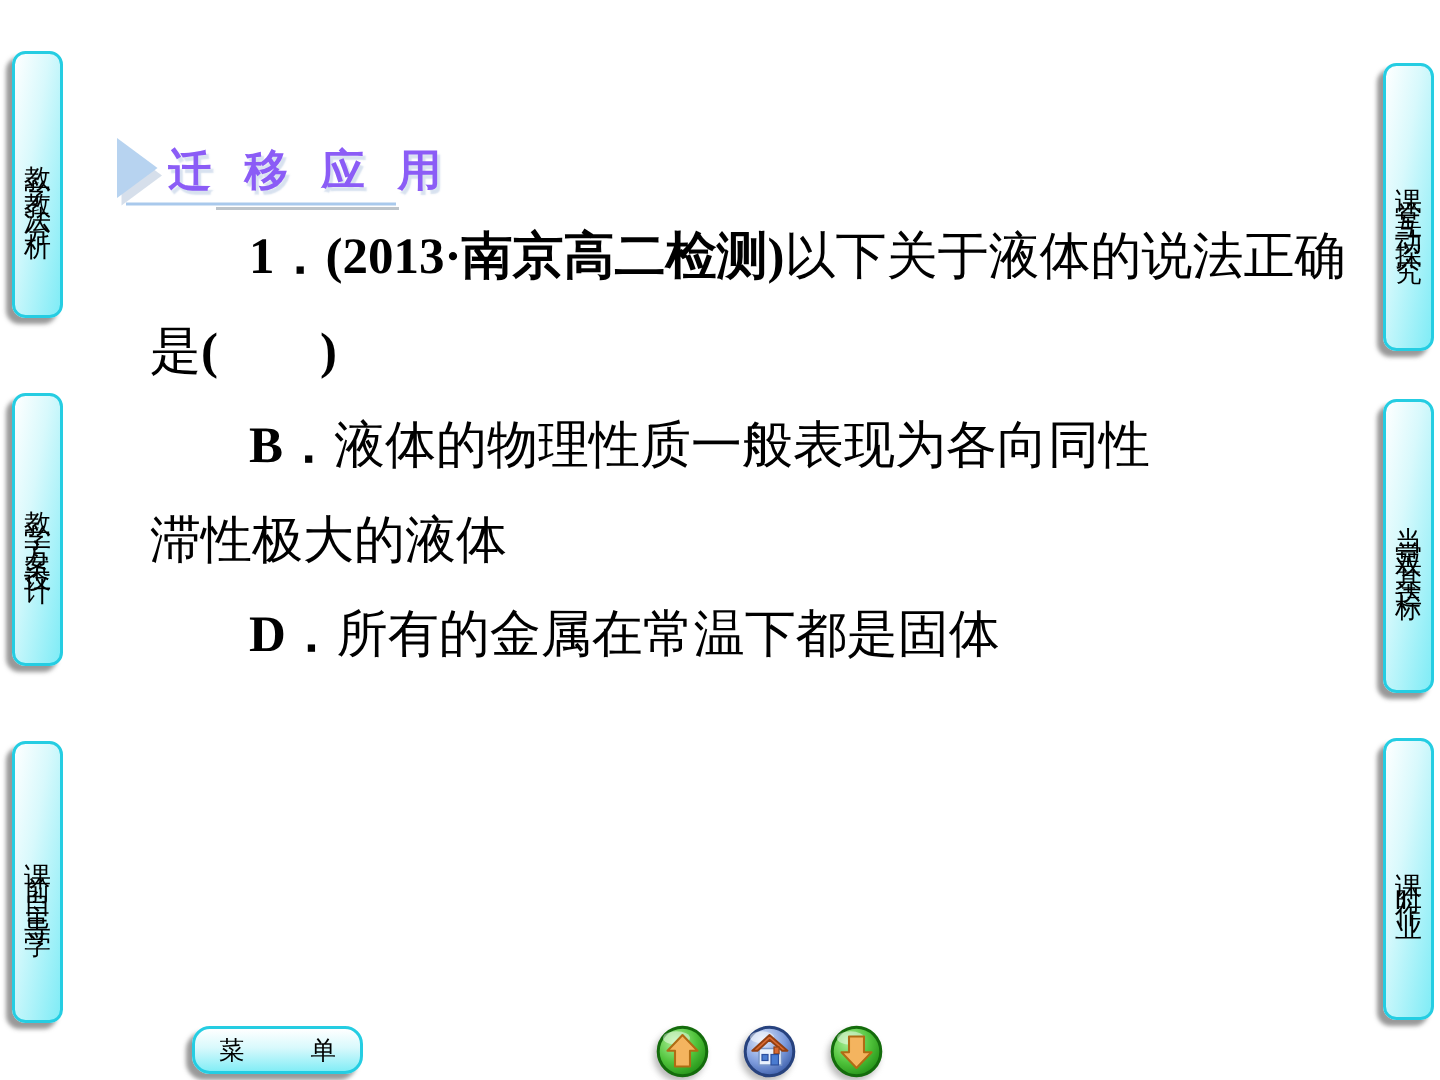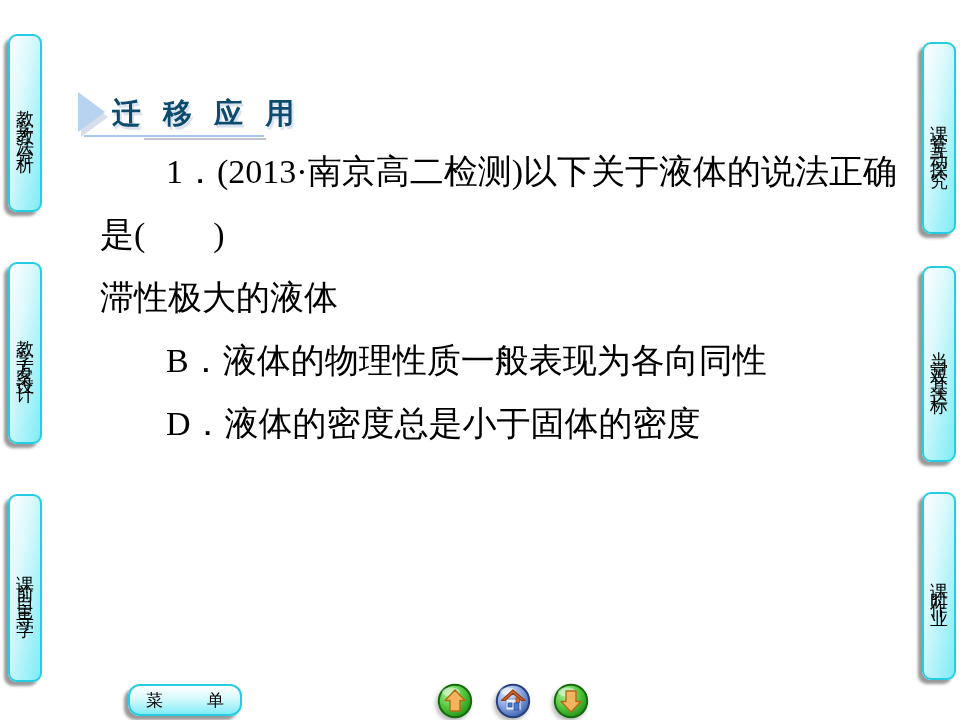--- a/index.html
+++ b/index.html
@@ -49,35 +49,35 @@
     border-bottom:20px solid transparent;
     border-left:27px solid rgba(120,150,190,0.30);
     z-index:-1;
   }
   .badge .label {
     position:absolute; left:34px; top:2px;
     font-family:"Liberation Sans","DejaVu Sans",sans-serif;
     font-weight:bold;
     font-size:29px;
     letter-spacing:7px;
-    color:#0c4a6e;
+    color:#8b5cf6;
     white-space:nowrap;
     text-shadow:2px 3px 1px rgba(140,170,210,0.35);
   }
   .badge .uline1 { position:absolute; left:6px; top:43px; width:180px; height:2px; background:#a9c9ec; }
   .badge .uline2 { position:absolute; left:66px; top:46px; width:122px; height:2px; background:#9aa4ad; opacity:.65; }
 
   
   .qbody {
     position:absolute; left:100px; top:140px; width:812px;
     font-size:34px; color:#000;
   }
   .qline { height:63px; line-height:63px; white-space:nowrap; }
   .qline.ind { padding-left:66px; }
-  .b { font-weight:normal; }
+  .b { font-weight:bold; }
 
   
   .menu-btn {
     position:absolute; left:128px; top:684px;
     width:114px; height:32px;
     border:2px solid #25cde2;
     border-radius:12px;
     background:linear-gradient(to bottom,#ffffff 0%,#d8f9fc 45%,#83edf6 100%);
     box-shadow:-4px 4px 3px rgba(70,70,70,0.55);
     display:flex; align-items:center; justify-content:space-between;
@@ -127,28 +127,28 @@
   <div class="uline2"></div>
 </div>
 
 <div class="qbody">
   <div class="qline ind">
     <span class="b">1．(2013·南京高二检测)</span><span>以下关于液体的说法正确</span>
   </div>
   <div class="qline">
     <span>是</span><span class="b">(　　)</span>
   </div>
+  <div class="qline ind">
+    <span class="b">B．</span><span>液体的物理性质一般表现为各向同性</span>
+  </div>
   <div class="qline">
     <span>滞性极大的液体</span>
   </div>
   <div class="qline ind">
-    <span class="b">B．</span><span>液体的物理性质一般表现为各向同性</span>
-  </div>
-  <div class="qline ind">
-    <span class="b">D．</span><span>液体的密度总是小于固体的密度</span>
+    <span class="b">D．</span><span>所有的金属在常温下都是固体</span>
   </div>
 </div>
 
 <div class="menu-btn">
   <span>菜</span>
   <span>单</span>
 </div>
 
 <div class="navbtn nav-up">
   <svg viewBox="0 0 36 36">

